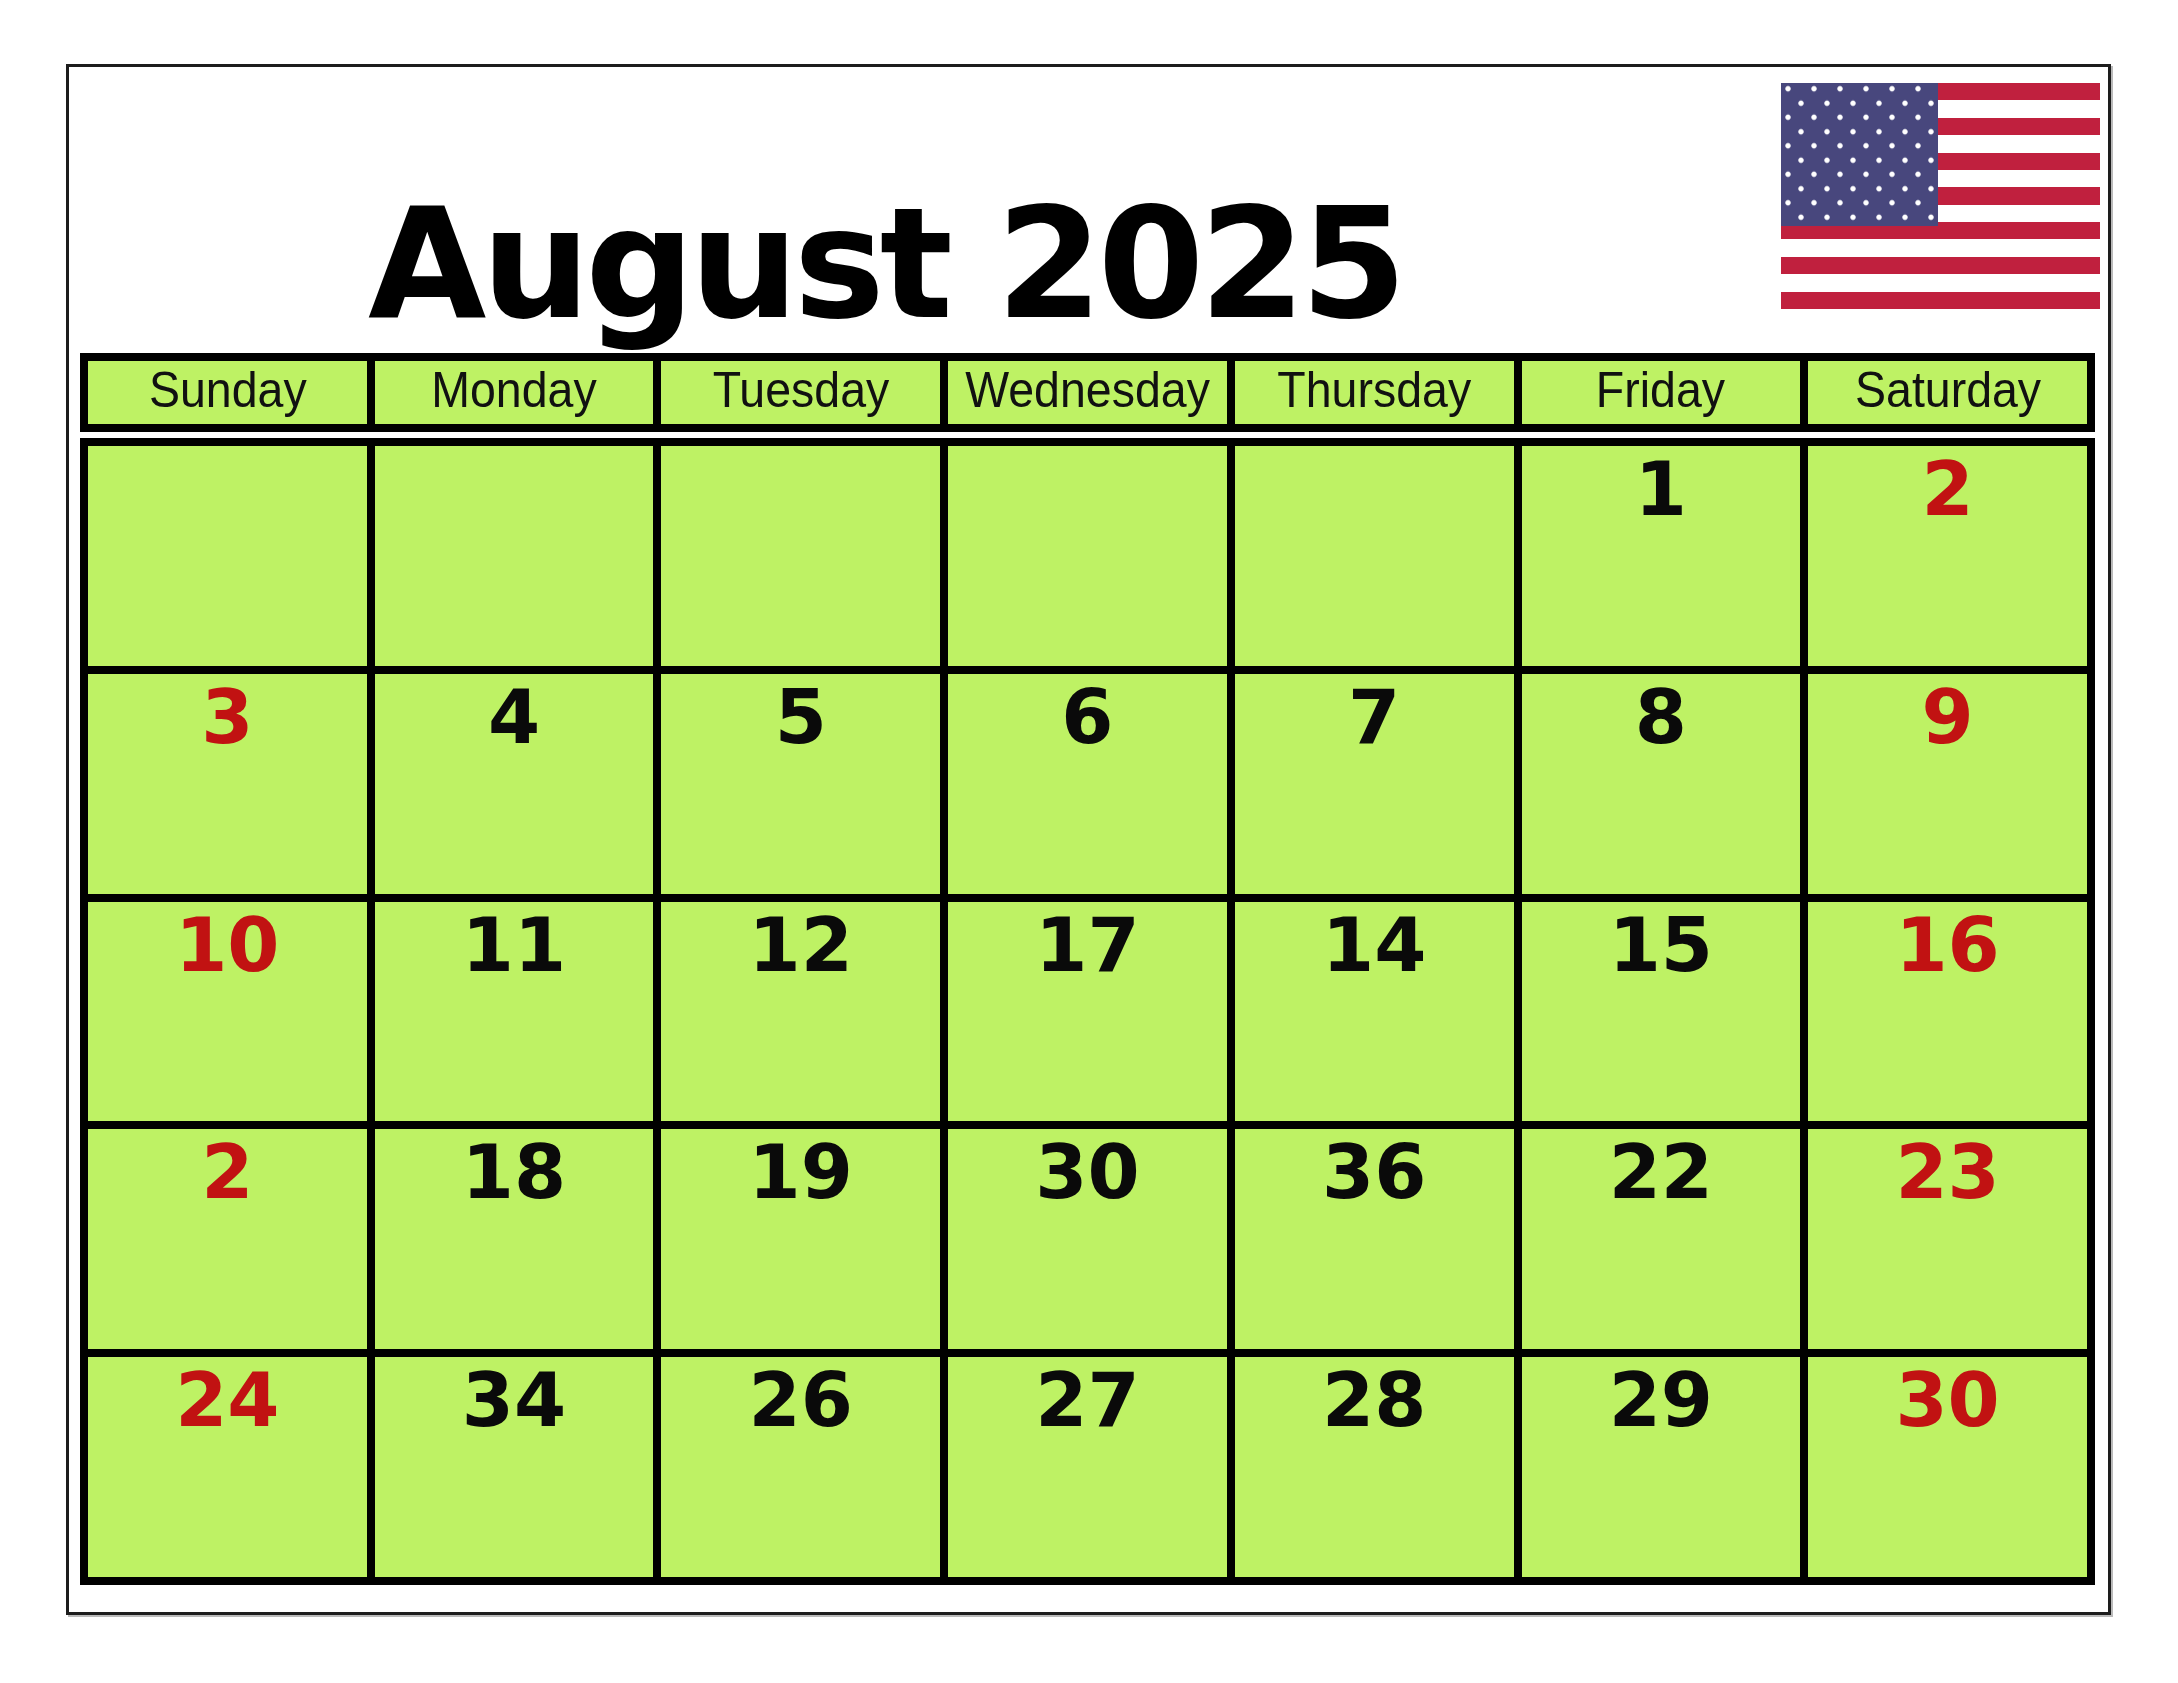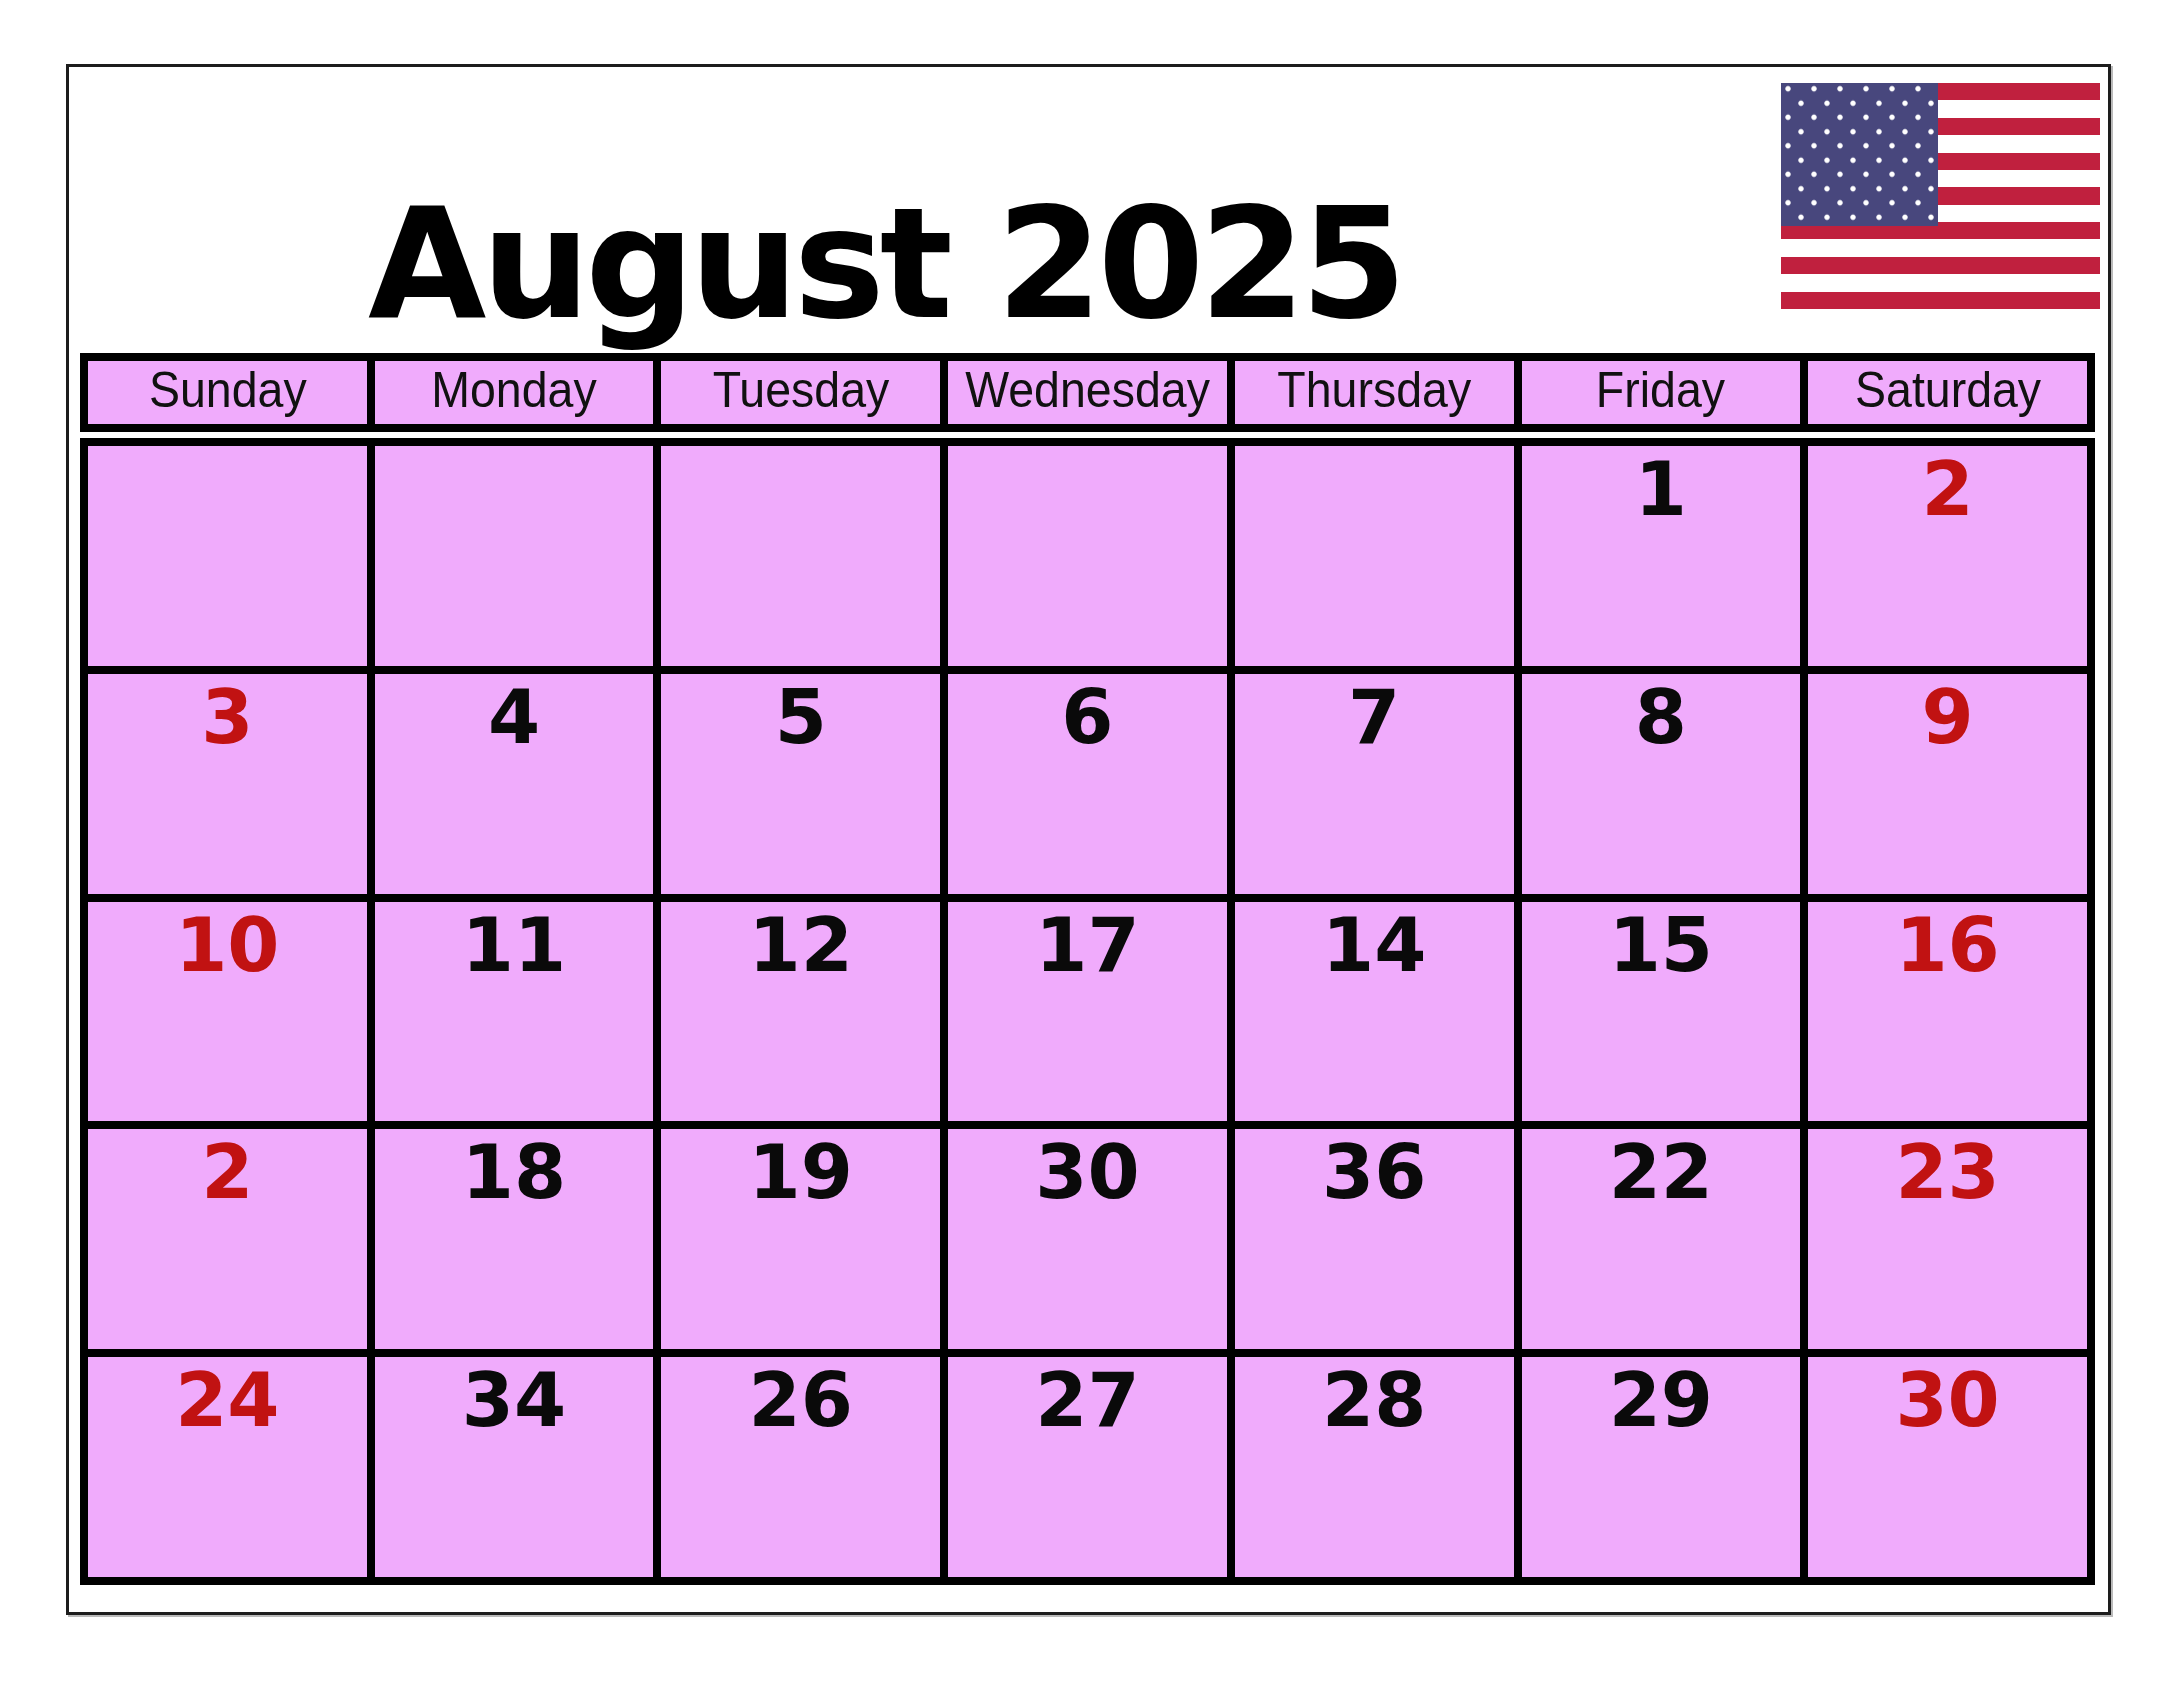--- a/index.html
+++ b/index.html
@@ -58,21 +58,21 @@
     background-color: var(--flag-blue);
     background-image:
       radial-gradient(circle, #ffffff 2.2px, rgba(255,255,255,0) 3.2px),
       radial-gradient(circle, #ffffff 2.2px, rgba(255,255,255,0) 3.2px);
     background-size: 26px 28.5px, 26px 28.5px;
     background-position: 7px 6px, 20px 20px;
   }
 
   
   table.cal { border-collapse: collapse; table-layout: fixed; position: absolute; background: #ffffff; }
-  table.cal td, table.cal th { border: 8px solid var(--grid-border); padding: 0; background: #f0abfc; vertical-align: top; }
+  table.cal td, table.cal th { border: 8px solid var(--grid-border); padding: 0; background: #bef264; vertical-align: top; }
 
   .header-table { left: 80px; top: 353px; width: 2015px; height: 79px; }
   .header-table th {
     font-family: "Liberation Sans", sans-serif;
     font-weight: 400;
     font-size: 50px;
     color: #111111;
     vertical-align: bottom;
     text-align: center;
     padding-bottom: 1px;

